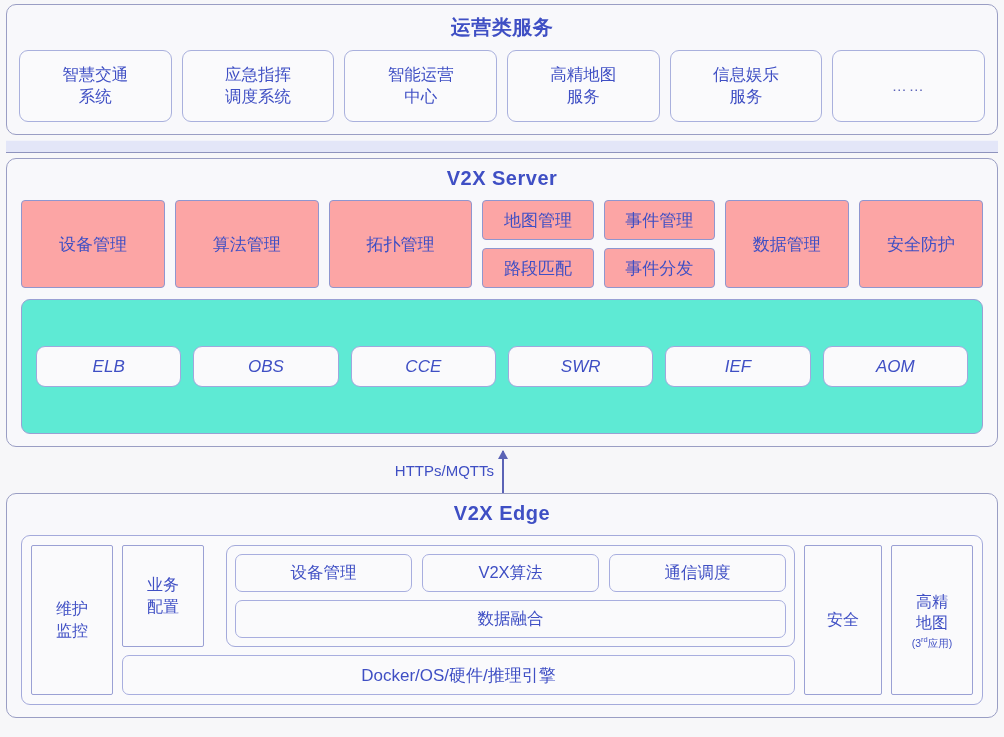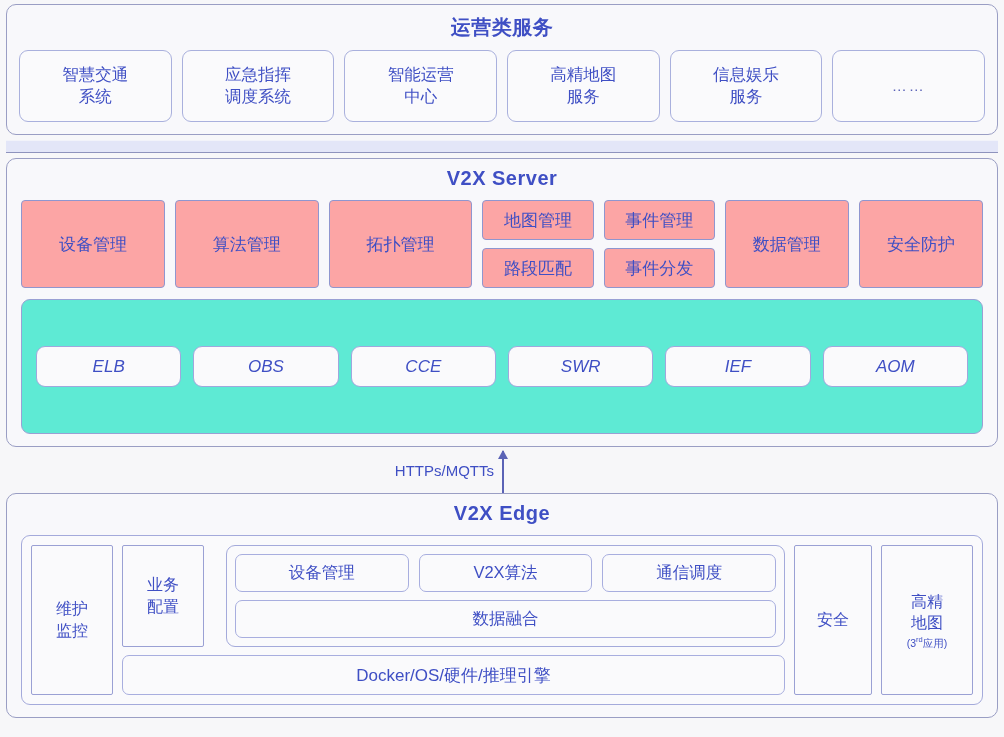--- a/index.html
+++ b/index.html
@@ -306,21 +306,21 @@
     border: 1.4px solid #9aa0d4;
     background: #fafafc;
     border-radius: 2px;
     display: flex;
     align-items: center;
     justify-content: center;
     font-size: 16px;
     color: #3f4fc4;
   }
   .edge-map {
-    width: 92px;
+    width: 82px;
     border: 1.4px solid #9aa0d4;
     background: #fafafc;
     border-radius: 2px;
     display: flex;
     flex-direction: column;
     align-items: center;
     justify-content: center;
     text-align: center;
     font-size: 16px;
     line-height: 1.35;

